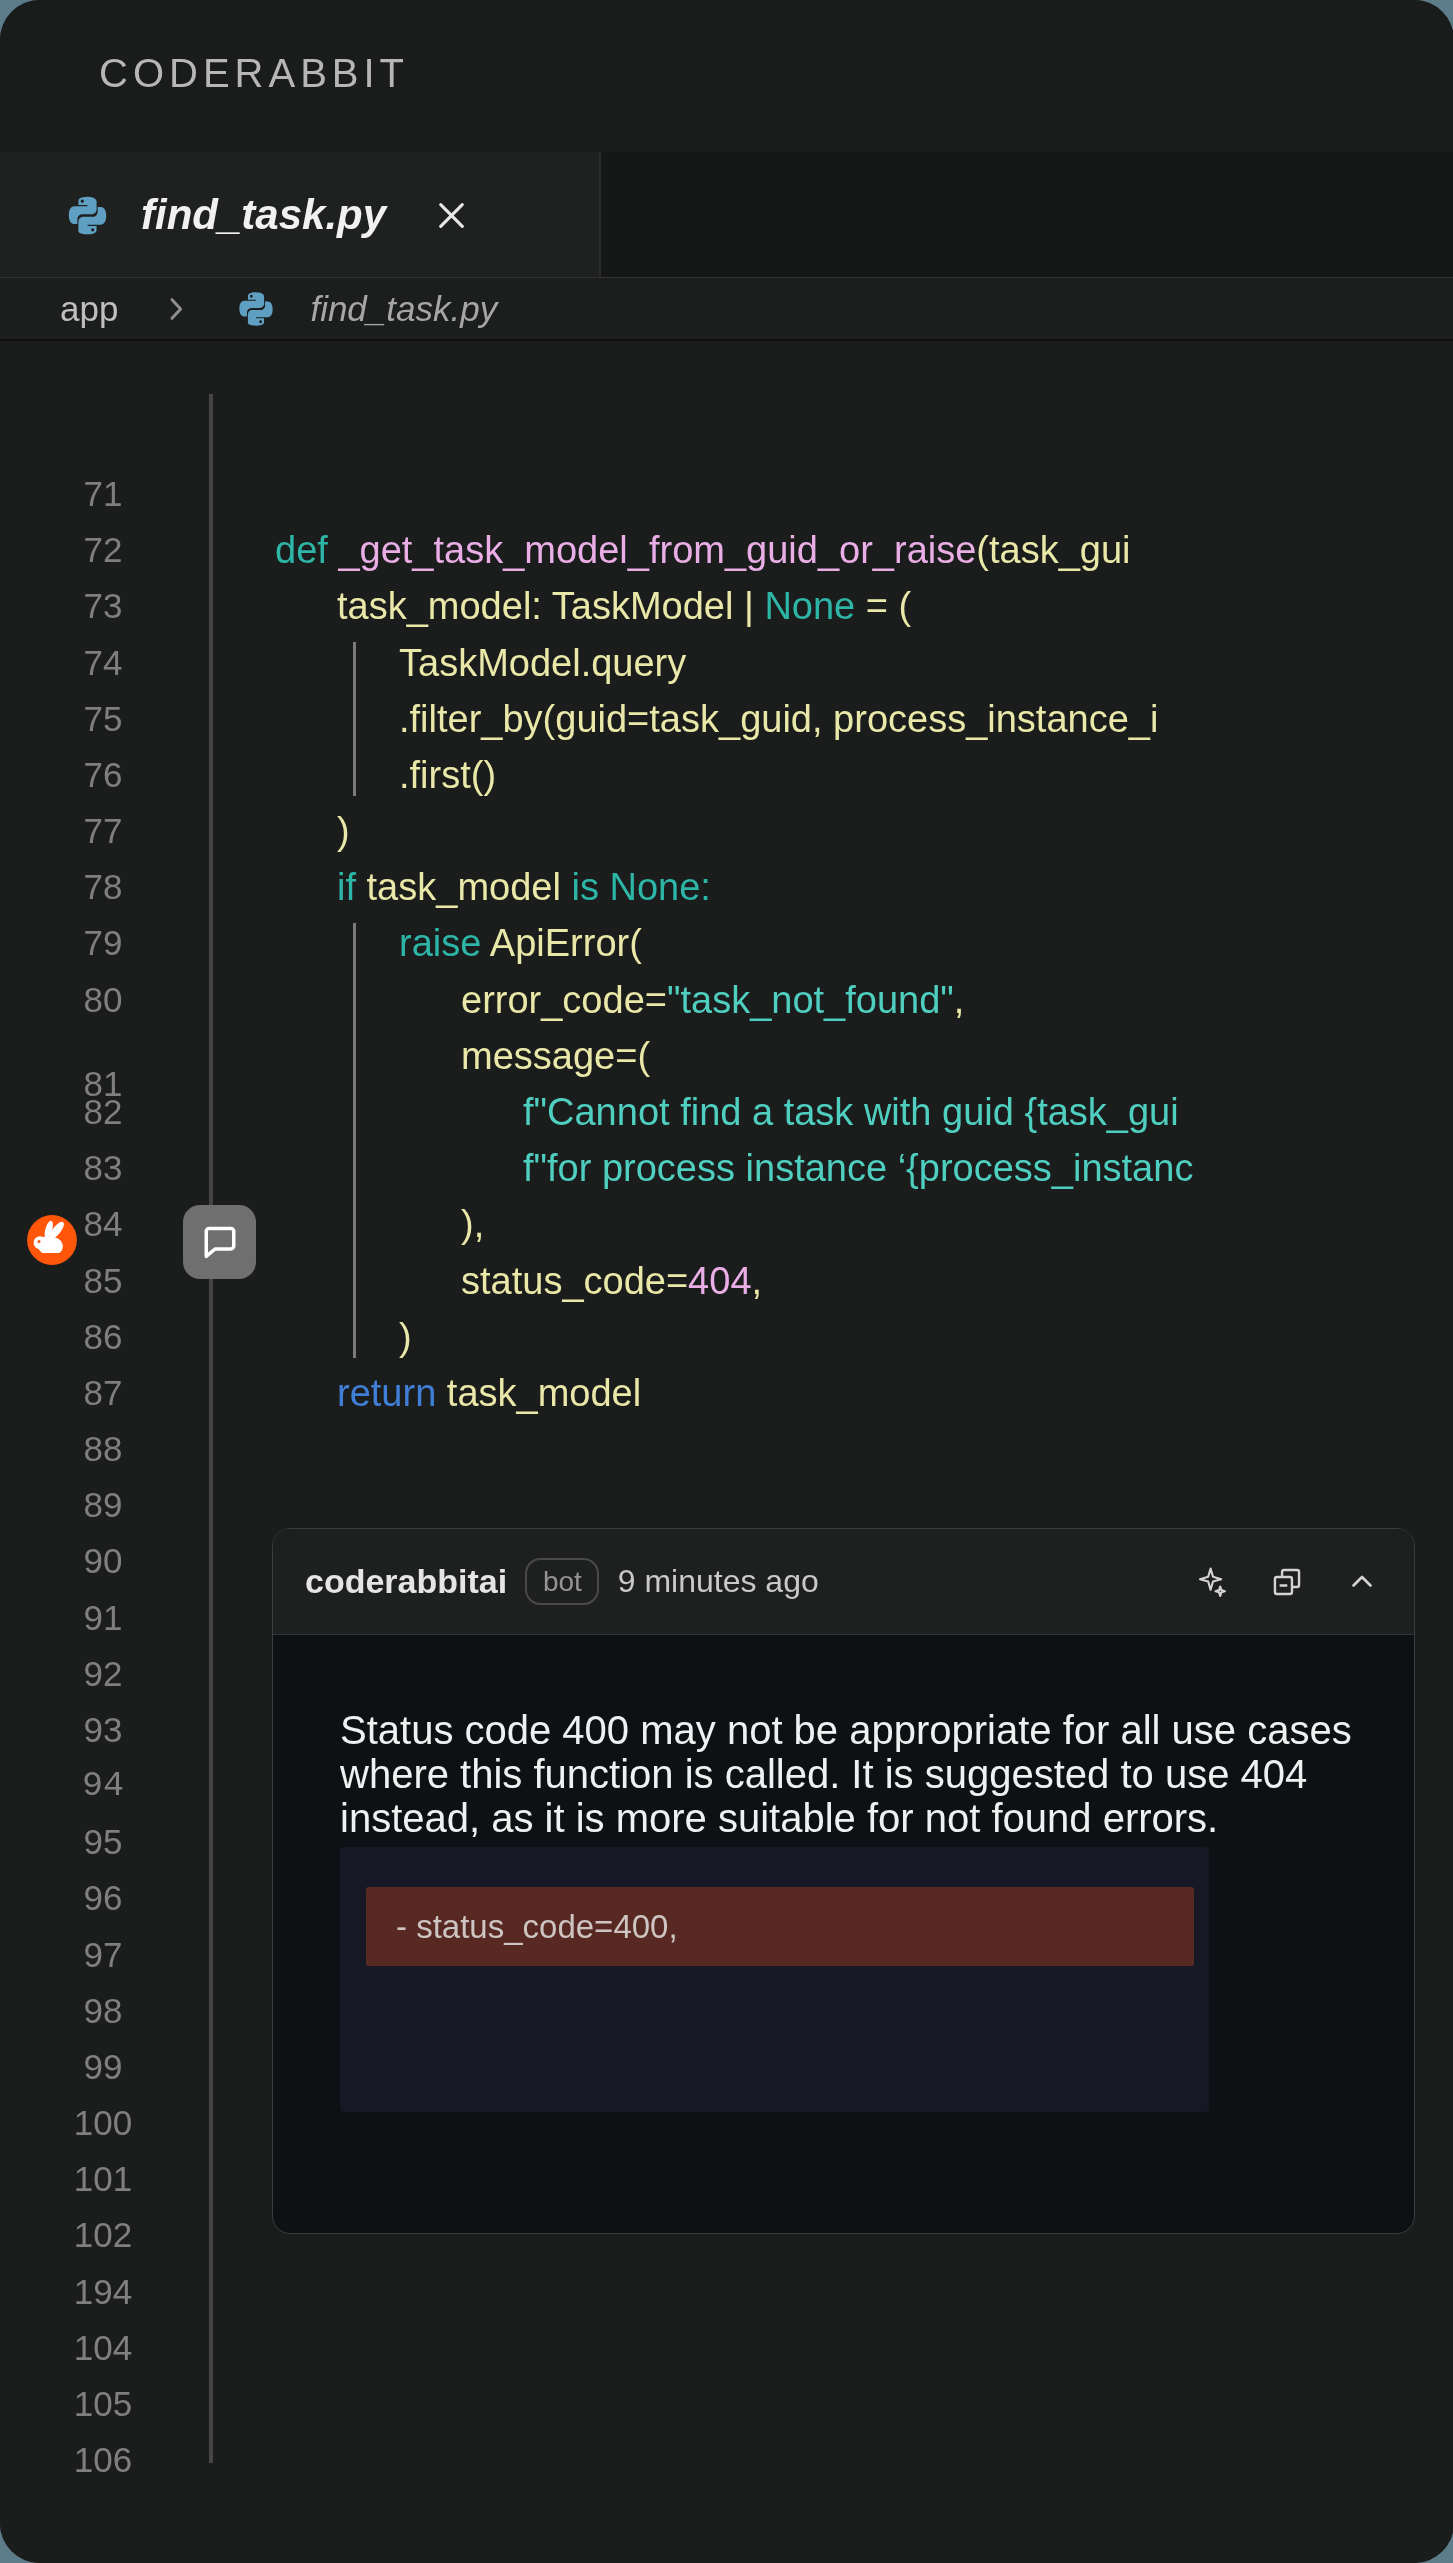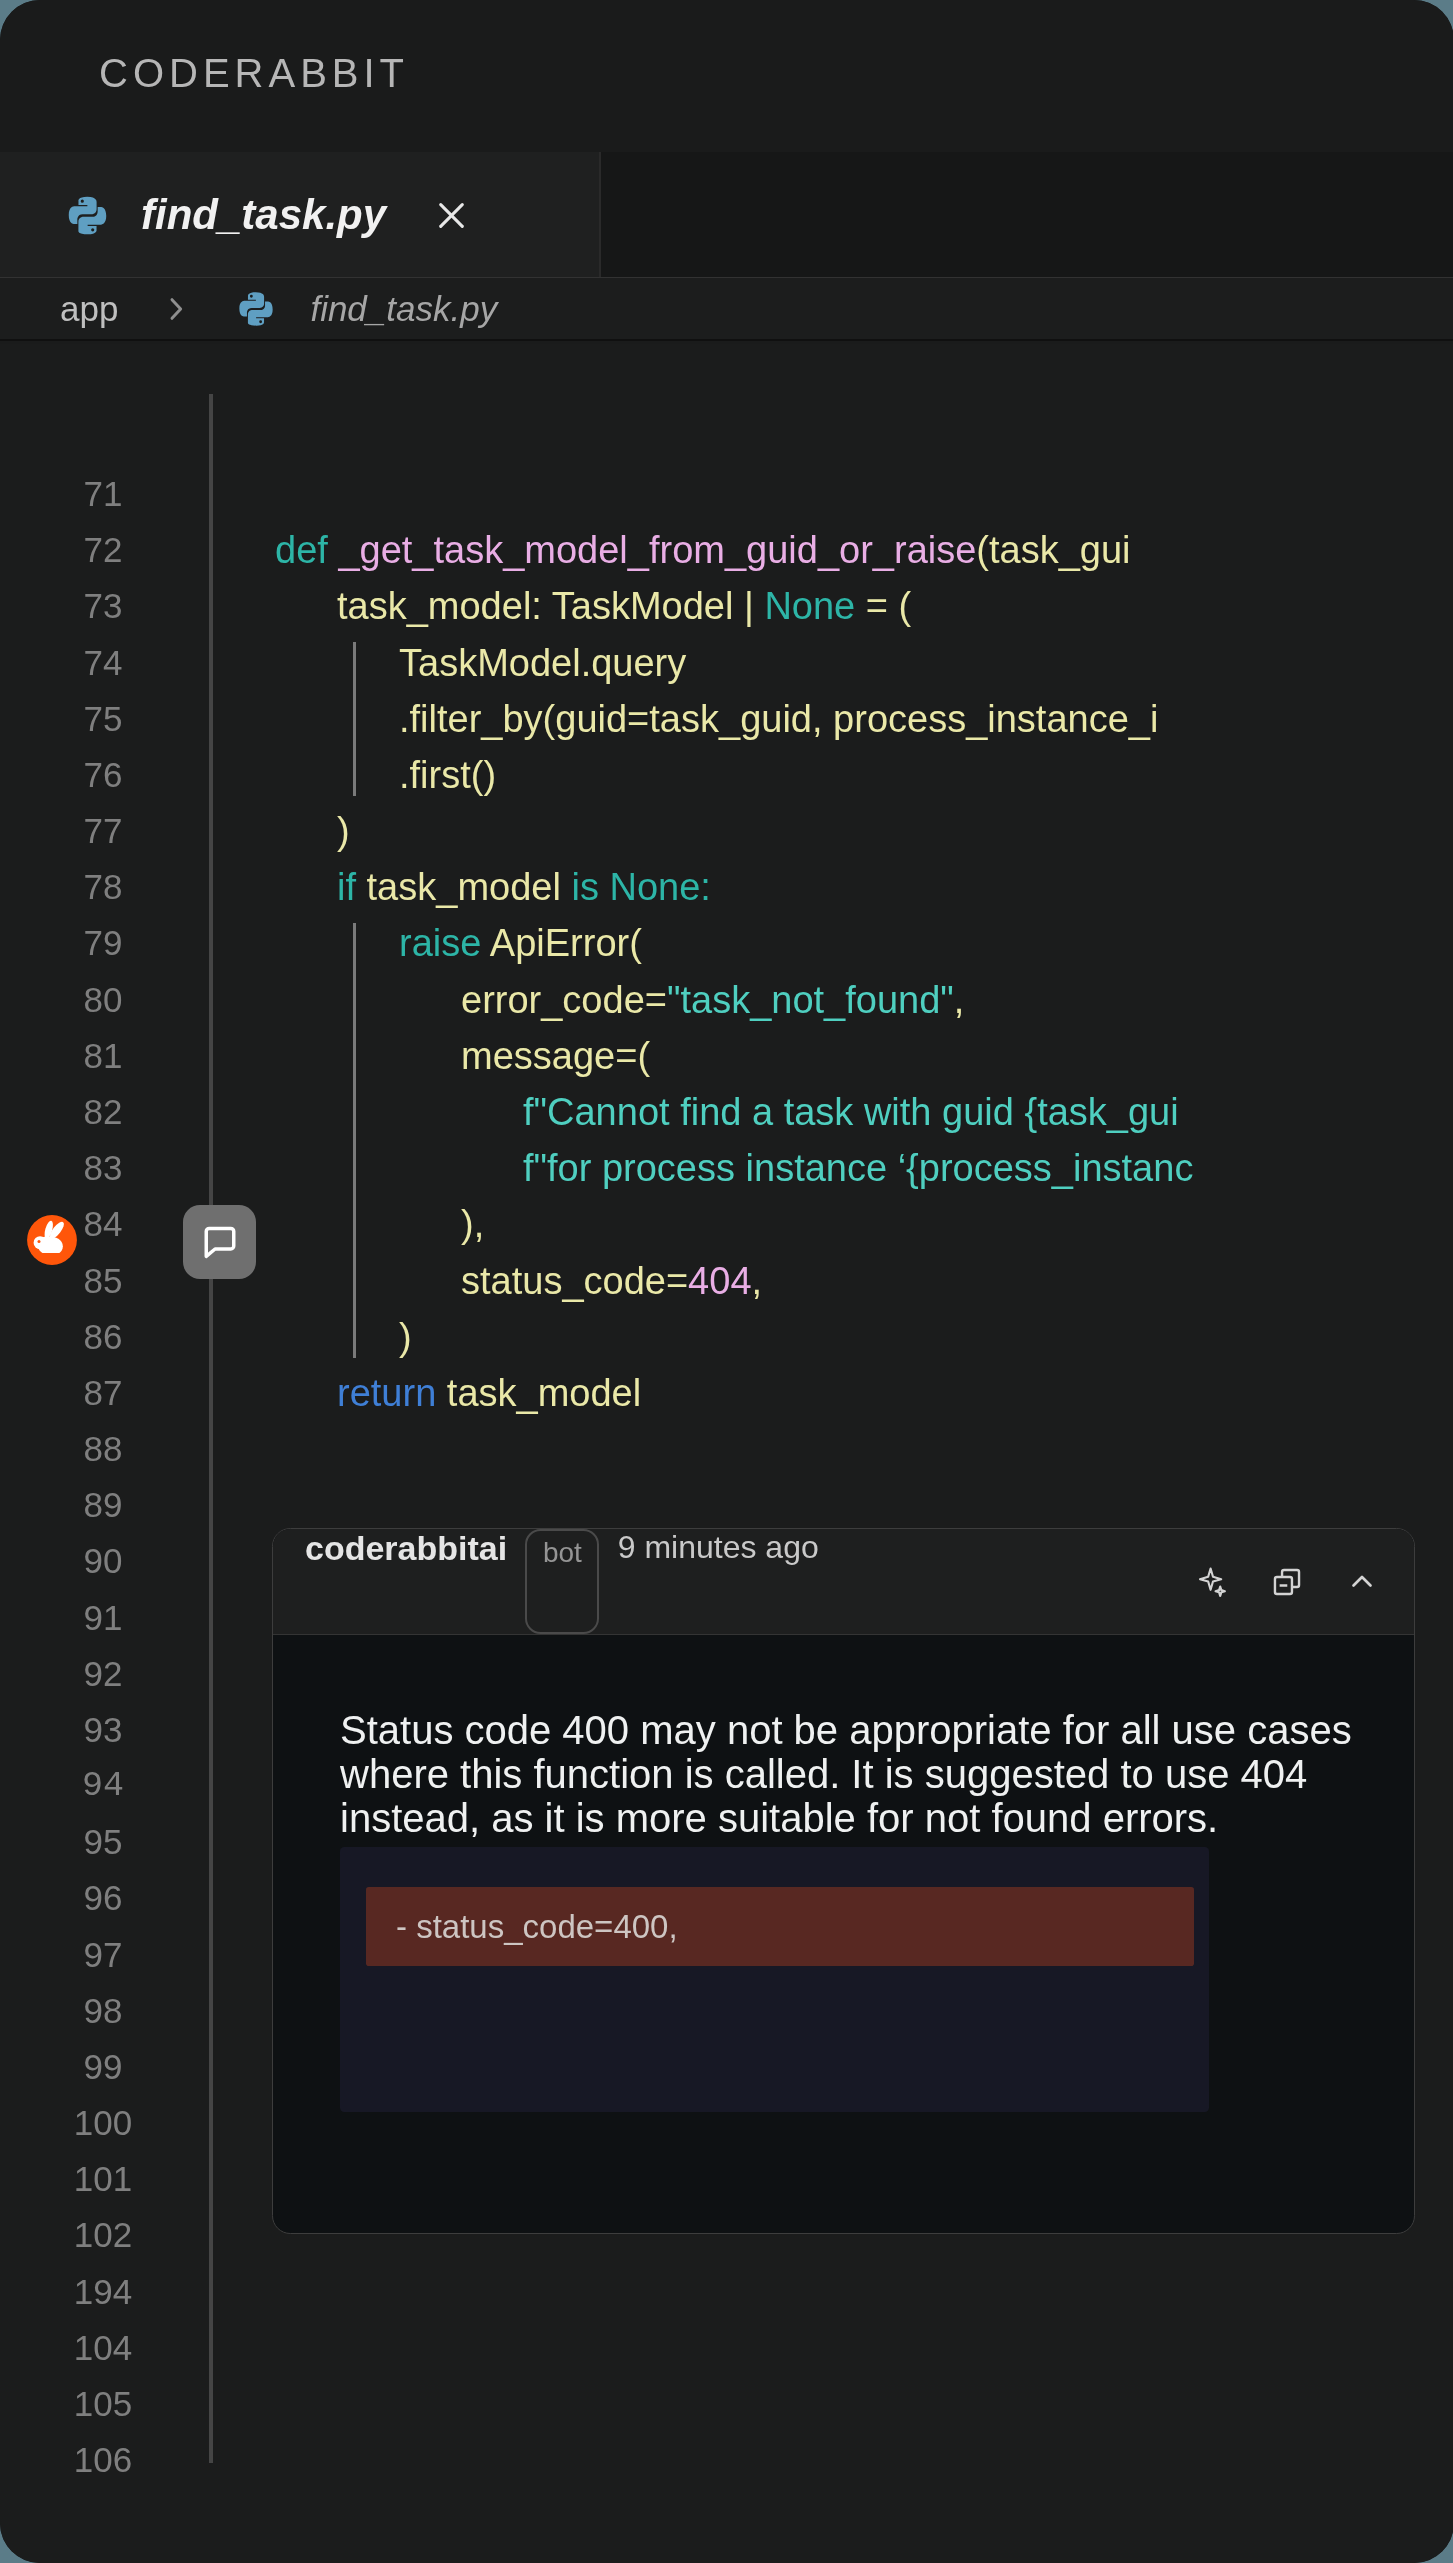--- a/index.html
+++ b/index.html
@@ -40,21 +40,21 @@
   .ln{position:absolute;left:28px;width:150px;height:56px;line-height:56px;text-align:center;font-size:35px;color:var(--line-number)}
   .cl{position:absolute;left:275px;height:56px;line-height:56px;font-size:38px;white-space:pre;color:var(--code)}
   .tk-kw{color:var(--kw)} .tk-str{color:var(--str)} .tk-code{color:var(--code)}
   .tk-fn{color:var(--fn)} .tk-num{color:var(--num)} .tk-ret{color:var(--ret)}
   .guide{position:absolute;left:353px;width:2.8px;background:var(--indent-guide)}
   .rabbit{position:absolute;left:26px;top:870px;width:52px;height:52px}
   .bubble-btn{position:absolute;left:183px;top:861px;width:73px;height:74px;background:var(--comment-btn-bg);border-radius:17px;display:flex;align-items:center;justify-content:center;cursor:pointer}
   .bubble-btn svg{width:44px;height:44px;color:#ffffff}
   
   .card{position:absolute;left:272px;top:1184px;width:1143px;height:706px;border:1.4px solid var(--card-border);border-radius:18.3px;background:var(--card-body);overflow:hidden}
-  .card-head{height:106px;background:var(--card-header);border-bottom:1.4px solid #343434;display:flex;padding:0 35px 0 32px}
+  .card-head{height:106px;background:var(--card-header);border-bottom:1.4px solid #343434;display:flex;align-items:center;padding:0 35px 0 32px}
   .author{font-size:34px;font-weight:700;color:var(--card-title)}
   .bot-badge{margin-left:18.3px;font-size:28px;color:var(--bot-text);border:2.1px solid #4a4a4a;border-radius:15.5px;padding:5.6px 15.5px}
   .time{margin-left:18.3px;font-size:32px;color:var(--time-text)}
   .head-icons{margin-left:auto;display:flex;align-items:center;gap:41px}
   .hicon{width:34px;height:34px;color:var(--icon);cursor:pointer}
   .card-body{padding:73px 71px 0 67px}
   .cmt{font-size:40px;line-height:44px;font-weight:500;color:var(--body-text);width:1016px}
   .diff{margin-top:7px;width:869px;height:265px;background:var(--diff-bg);border-radius:4.2px;padding:40px 26px 0 26px}
   .drow{width:828px;height:79px;line-height:79px;border-radius:2.8px;font-size:33px;padding-left:30px;white-space:pre}
   .drow.del{background:var(--diff-red);color:var(--diff-red-text)}
@@ -110,21 +110,21 @@
         <div class="ln" style="top: 122px;">71</div>
         <div class="ln" style="top: 178px;">72</div>
         <div class="ln" style="top: 234px;">73</div>
         <div class="ln" style="top: 291px;">74</div>
         <div class="ln" style="top: 347px;">75</div>
         <div class="ln" style="top: 403px;">76</div>
         <div class="ln" style="top: 459px;">77</div>
         <div class="ln" style="top: 515px;">78</div>
         <div class="ln" style="top: 571px;">79</div>
         <div class="ln" style="top: 628px;">80</div>
-        <div class="ln" style="top: 684px;">81</div>
+        <div class="ln" style="top: 712px;">81</div>
         <div class="ln" style="top: 740px;">82</div>
         <div class="ln" style="top: 796px;">83</div>
         <div class="ln" style="top: 852px;">84</div>
         <div class="ln" style="top: 909px;">85</div>
         <div class="ln" style="top: 965px;">86</div>
         <div class="ln" style="top: 1021px;">87</div>
         <div class="ln" style="top: 1077px;">88</div>
         <div class="ln" style="top: 1133px;">89</div>
         <div class="ln" style="top: 1189px;">90</div>
         <div class="ln" style="top: 1246px;">91</div>

